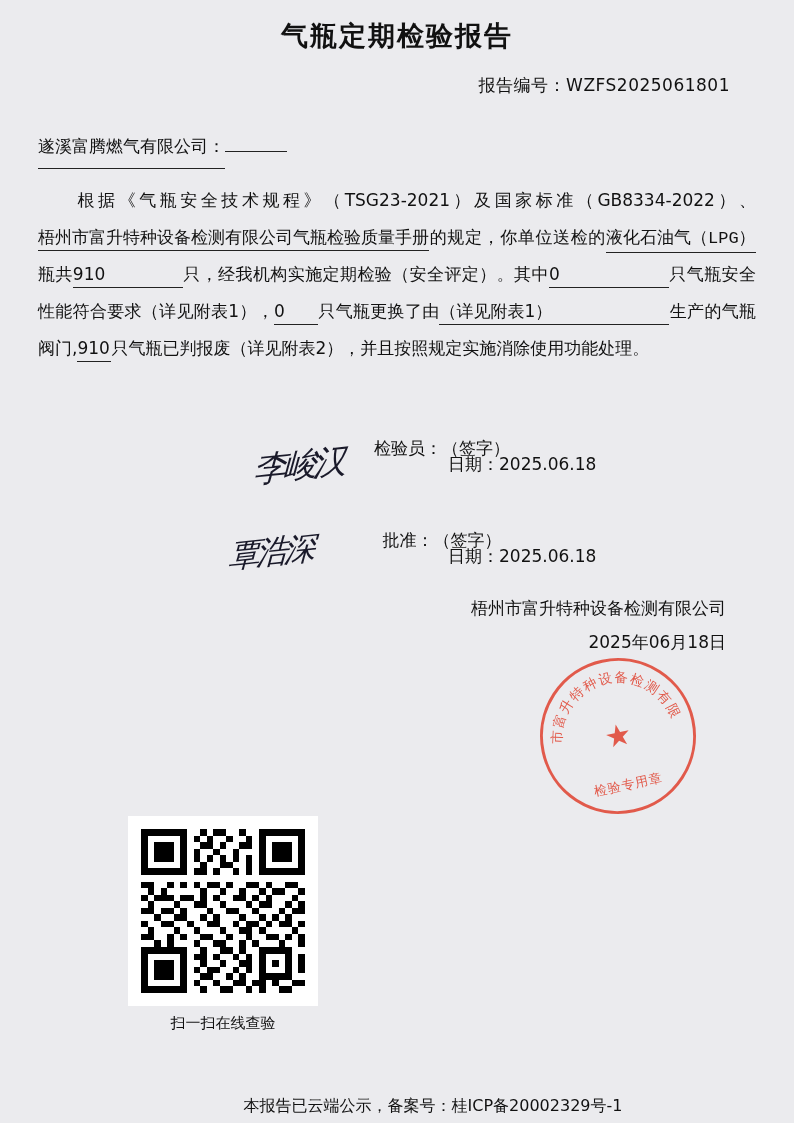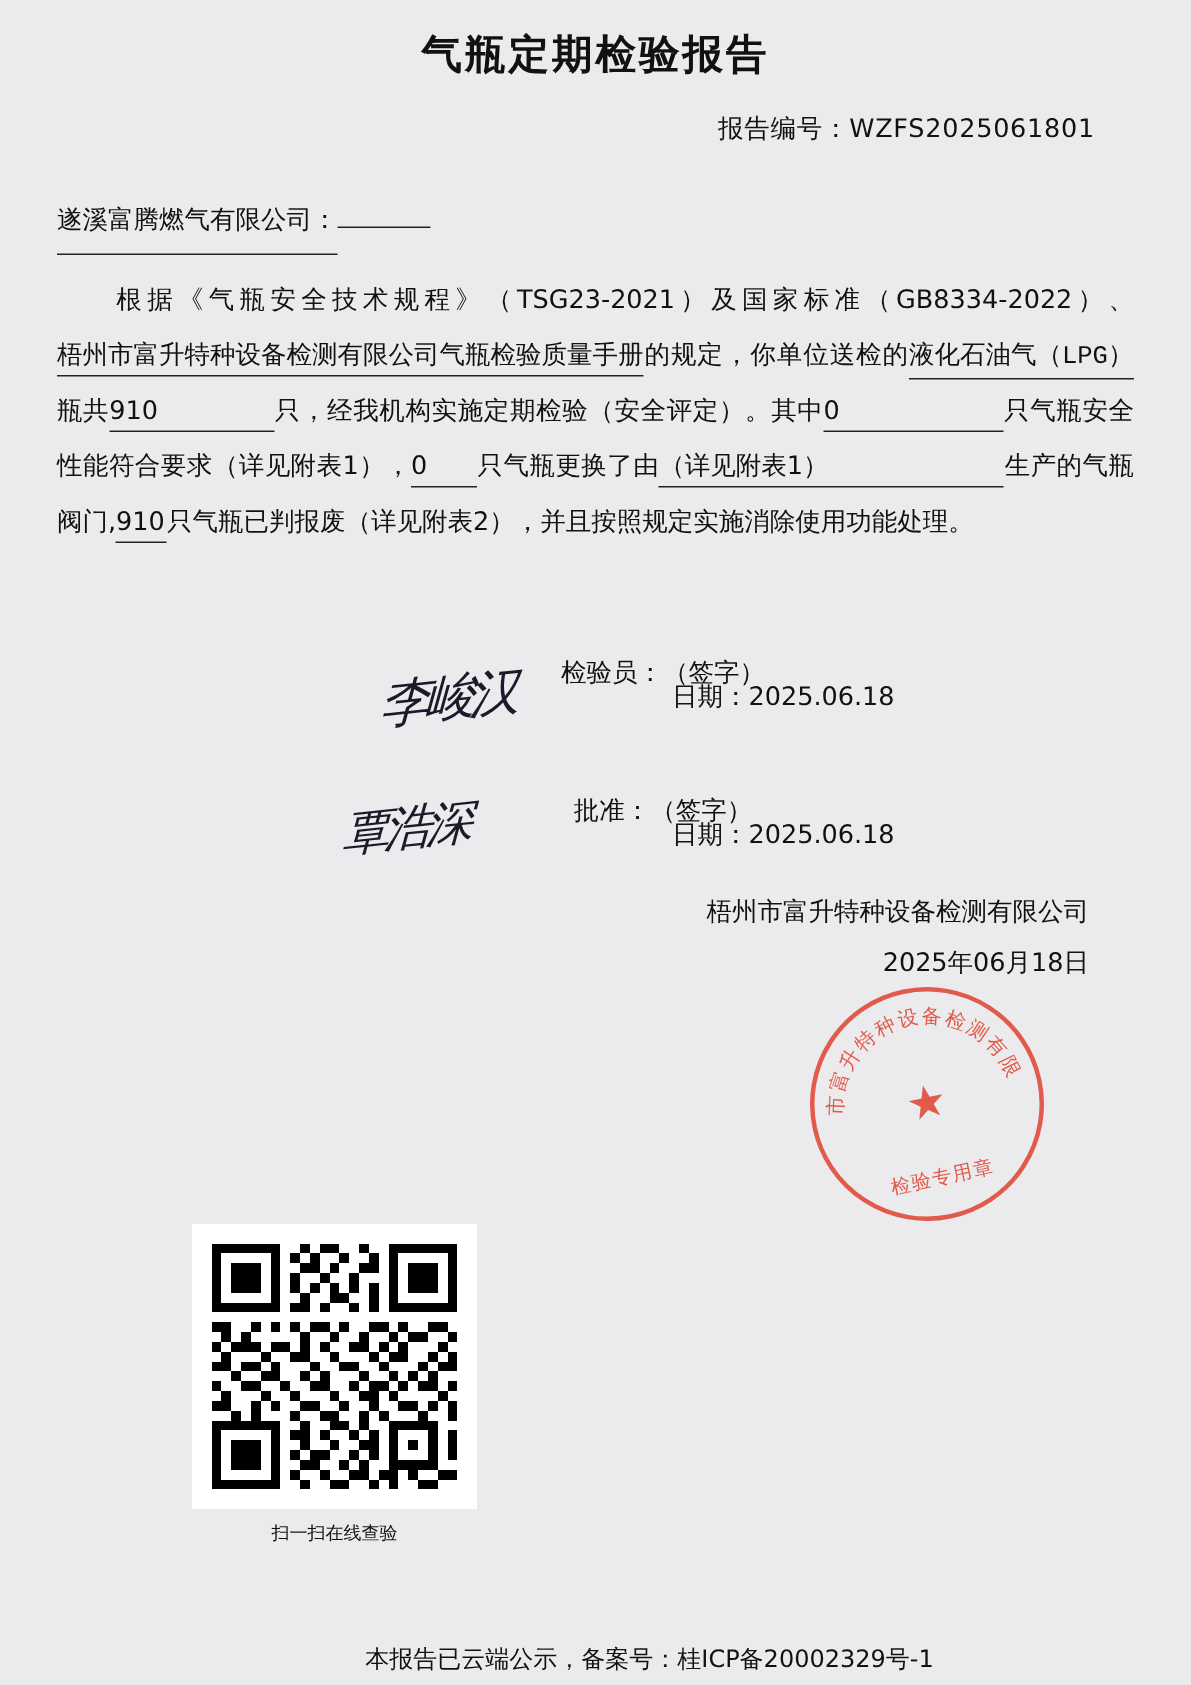--- a/index.html
+++ b/index.html
@@ -170,21 +170,21 @@
   .qr {
     width: 190px;
     height: 190px;
     background: #fff;
     padding: 0;
     box-sizing: border-box;
     display: block;
   }
   .qr-caption {
     margin-top: 8px;
-    font-size: 12px;
+    font-size: 15px;
     font-family: "DejaVu Sans", "Liberation Sans", sans-serif;
   }
 
   .footer {
     position: absolute;
     left: 0;
     right: 0;
     bottom: 24px;
     text-align: center;
     font-size: 16px;

